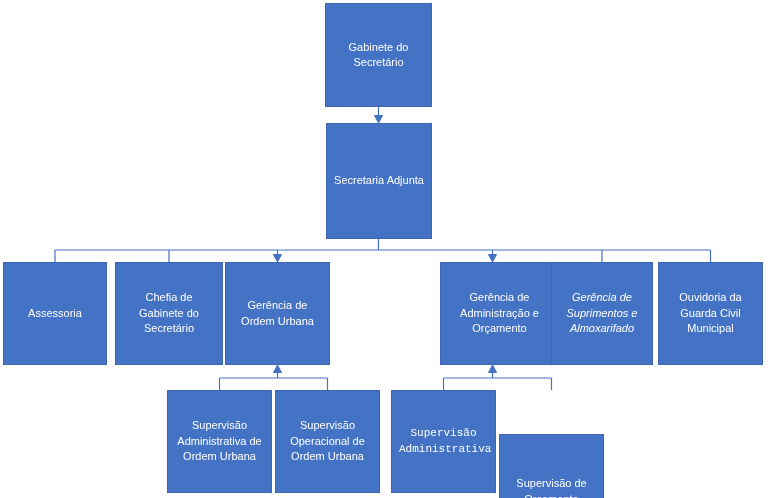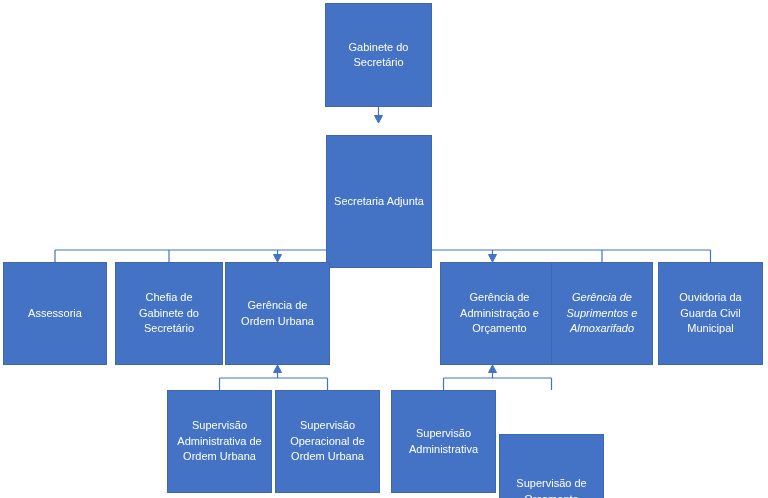--- a/index.html
+++ b/index.html
@@ -72,21 +72,21 @@
       <polygon points="488.5,254.5 496.5,254.5 492.5,262"></polygon>
       <polygon points="273.5,372.5 281.5,372.5 277.5,365"></polygon>
       <polygon points="488.5,372.5 496.5,372.5 492.5,365"></polygon>
     </g>
   </svg>
 
   <div class="node" style="left:325px; top:3px;   width:107px; height:104px;">
     <span class="node-label">Gabinete do Secretário</span>
   </div>
 
-  <div class="node" style="left:326px; top:135px; width:106px; height:133px;">
+  <div class="node" style="left:326px; top:123px; width:106px; height:116px;">
     <span class="node-label">Secretaria Adjunta</span>
   </div>
 
   <div class="node" style="left:3px;   top:262px; width:104px; height:103px;">
     <span class="node-label">Assessoria</span>
   </div>
 
   <div class="node" style="left:115px; top:262px; width:108px; height:103px;">
     <span class="node-label">Chefia de Gabinete do Secretário</span>
   </div>
@@ -108,21 +108,21 @@
   </div>
 
   <div class="node" style="left:167px; top:390px; width:105px; height:103px;justify-content:center;">
     <span class="node-label">Supervisão Administrativa de Ordem Urbana</span>
   </div>
 
   <div class="node" style="left:275px; top:390px; width:105px; height:103px;">
     <span class="node-label">Supervisão Operacional de Ordem Urbana</span>
   </div>
 
-  <div class="node" style="left:391px; top:390px; width:105px; height:103px;">
+  <div class="node" style="left:391px; top:390px; width:105px; height:103px;font-family:Liberation Mono, monospace;">
     <span class="node-label">Supervisão Administrativa</span>
   </div>
 
   <div class="node" style="left:499px; top:390px; width:105px; height:115px;margin-top:44px;">
     <span class="node-label">Supervisão de Orçamento</span>
   </div>
 
 </div>
 
 </body></html>

